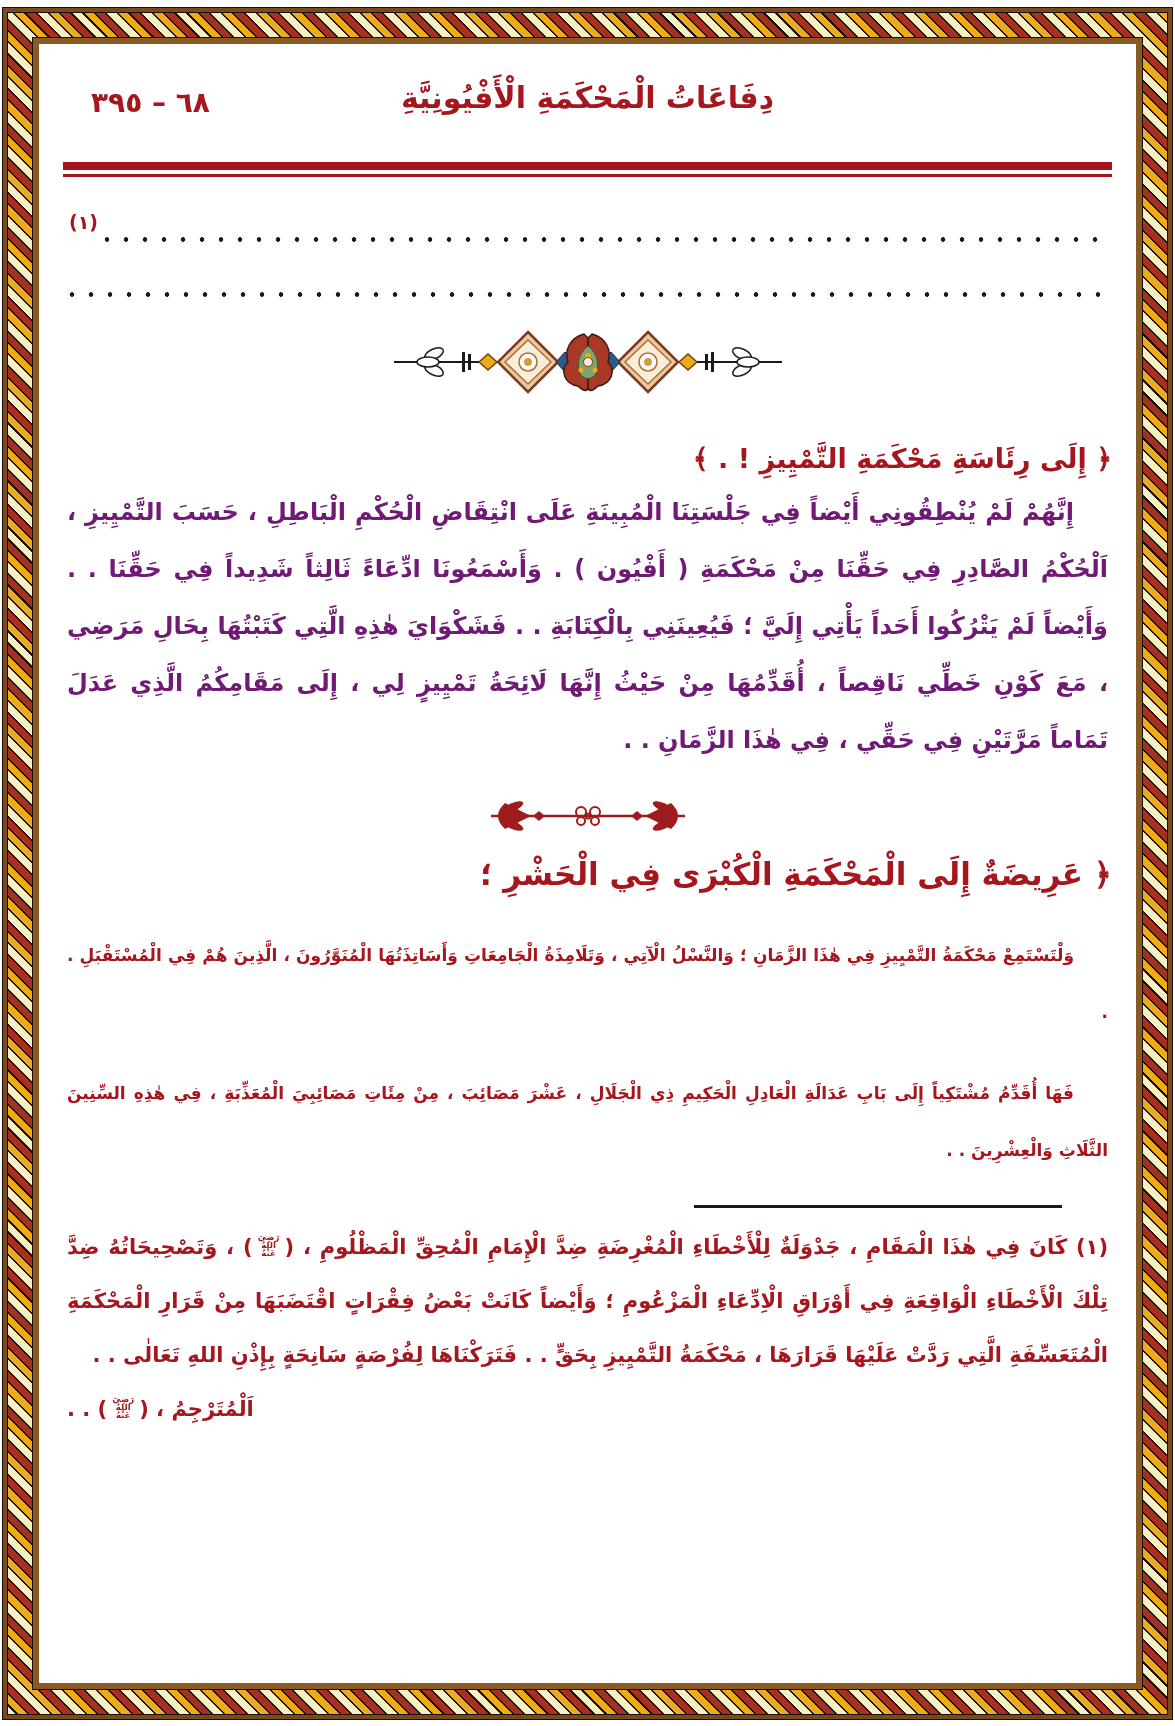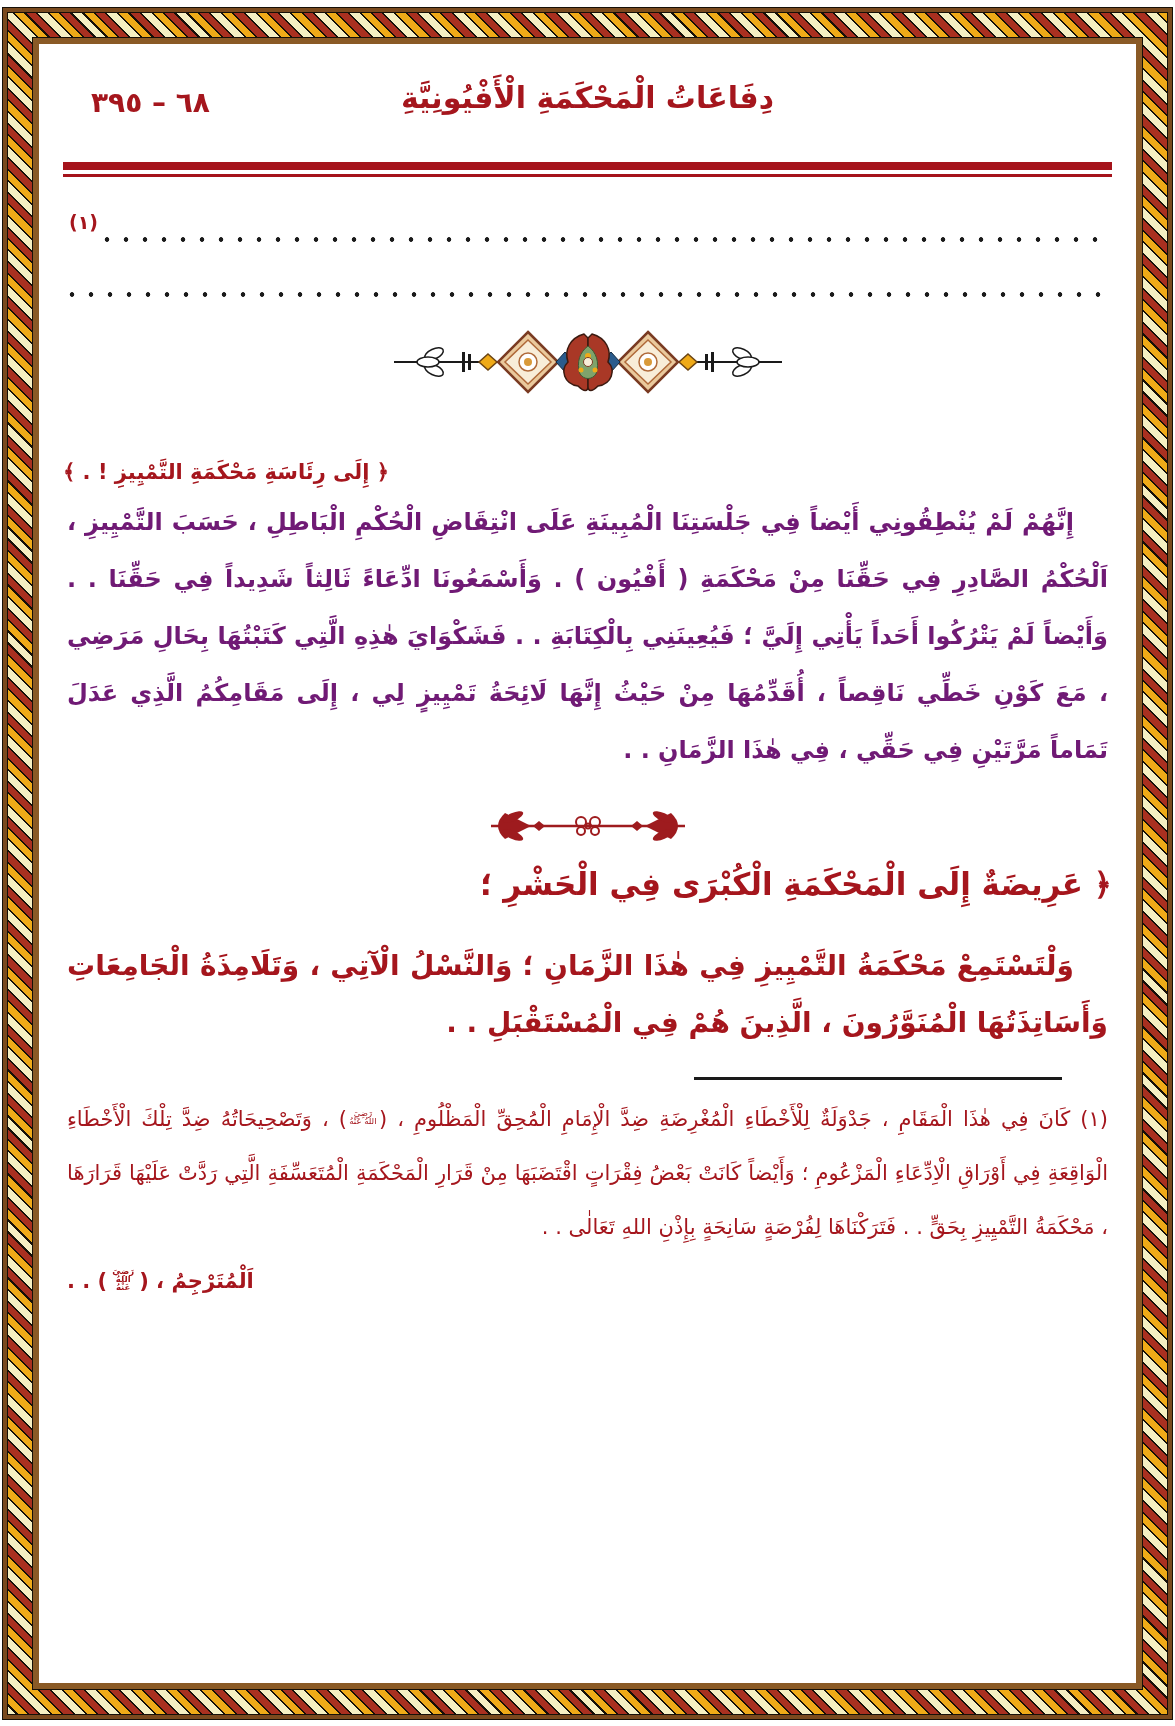--- a/index.html
+++ b/index.html
@@ -52,42 +52,42 @@
   .dots{
     flex:1;height:7px;
     background-image:radial-gradient(circle at 3px 3.5px,#1a1a1a 2px,transparent 2.6px);
     background-size:19px 7px;background-repeat:repeat-x;background-position:left bottom;
   }
   
   .orn1wrap{margin-top:28px;text-align:center;}
   .orn2wrap{margin-top:30px;text-align:center;}
   
   .h1{
-    margin-top:58px;text-align:left;color:#A5161D;
-    font-size:21px;font-weight:bold;
+    margin-top:41px;text-align:right;color:#A5161D;
+    font-size:27px;font-weight:bold;
   }
   .para{
     margin:10px 4px 0 4px;color:#701a75;font-size:24px;font-weight:bold;
     line-height:57px;text-align:justify;text-indent:34px;
   }
   .bismihi{margin-top:40px;text-align:center;color:#A5161D;font-size:28px;font-weight:bold;}
   .h2{
     margin-top:8px;text-align:right;color:#A5161D;
     font-size:31px;font-weight:bold;line-height:58px;
   }
   .para2{
-    margin:24px 4px 0 4px;color:#A5161D;font-size:28px;font-weight:bold;
+    margin:24px 4px 0 4px;color:#A5161D;font-size:17px;font-weight:bold;
     line-height:57px;text-align:justify;text-indent:34px;
   }
   
   .fnsep{
     margin:26px 50px 0 auto;width:368px;height:3px;background:#1a1a1a;
   }
   .footnote{
-    margin:12px 4px 0 4px;color:#A5161D;font-size:21px;font-weight:normal;
+    margin:12px 4px 0 4px;color:#A5161D;font-size:21px;font-weight:bold;
     line-height:54px;text-align:justify;
   }
   .translator{
     margin:0 4px 0 4px;color:#A5161D;font-size:21px;font-weight:bold;
     line-height:54px;text-align:left;
   }
   .seal{
     display:inline-block;width:32px;font-size:8.5px;line-height:8px;
     vertical-align:middle;text-align:center;transform:translateY(-3px);
     color:#A5161D;
@@ -190,20 +190,21 @@
             <circle cx="105" cy="17" r="2.5"></circle>
           </g>
         </svg>
       </div>
 
       <div class="h2">
         <div>﴿ عَرِيضَةٌ إِلَى الْمَحْكَمَةِ الْكُبْرَى فِي الْحَشْرِ ؛</div>
       </div>
 
       <div class="para2">وَلْتَسْتَمِعْ مَحْكَمَةُ التَّمْيِيزِ فِي هٰذَا الزَّمَانِ ؛ وَالنَّسْلُ الْآتِي ، وَتَلَامِذَةُ الْجَامِعَاتِ وَأَسَاتِذَتُهَا الْمُنَوَّرُونَ ، الَّذِينَ هُمْ فِي الْمُسْتَقْبَلِ . .</div>
+      <div class="para2">فَهَا أُقَدِّمُ مُشْتَكِياً إِلَى بَابِ عَدَالَةِ الْعَادِلِ الْحَكِيمِ ذِي الْجَلَالِ ، عَشْرَ مَصَائِبَ ، مِنْ مِئَاتِ مَصَائِبِيَ الْمُعَذِّبَةِ ، فِي هٰذِهِ السِّنِينَ الثَّلَاثِ وَالْعِشْرِينَ . .</div>
 
       <div class="fnsep"></div>
       <div class="footnote">
         <span>(١) كَانَ فِي هٰذَا الْمَقَامِ ، جَدْوَلَةٌ لِلْأَخْطَاءِ الْمُغْرِضَةِ ضِدَّ الْإِمَامِ الْمُحِقِّ الْمَظْلُومِ ، (</span><span class="seal">رَضِيَ اللهُ عَنْهُ</span><span>) ، وَتَصْحِيحَاتُهُ ضِدَّ تِلْكَ الْأَخْطَاءِ الْوَاقِعَةِ فِي أَوْرَاقِ الْاِدِّعَاءِ الْمَزْعُومِ ؛ وَأَيْضاً كَانَتْ بَعْضُ فِقْرَاتٍ اقْتَضَبَهَا مِنْ قَرَارِ الْمَحْكَمَةِ الْمُتَعَسِّفَةِ الَّتِي رَدَّتْ عَلَيْهَا قَرَارَهَا ، مَحْكَمَةُ التَّمْيِيزِ بِحَقٍّ . . فَتَرَكْنَاهَا لِفُرْصَةٍ سَانِحَةٍ بِإِذْنِ اللهِ تَعَالٰى . .</span>
       </div>
       <div class="translator">
         <span>اَلْمُتَرْجِمُ ، (</span><span class="seal">رَضِيَ اللهُ عَنْهُ</span><span>) . .</span>
       </div>
 
     </div>

